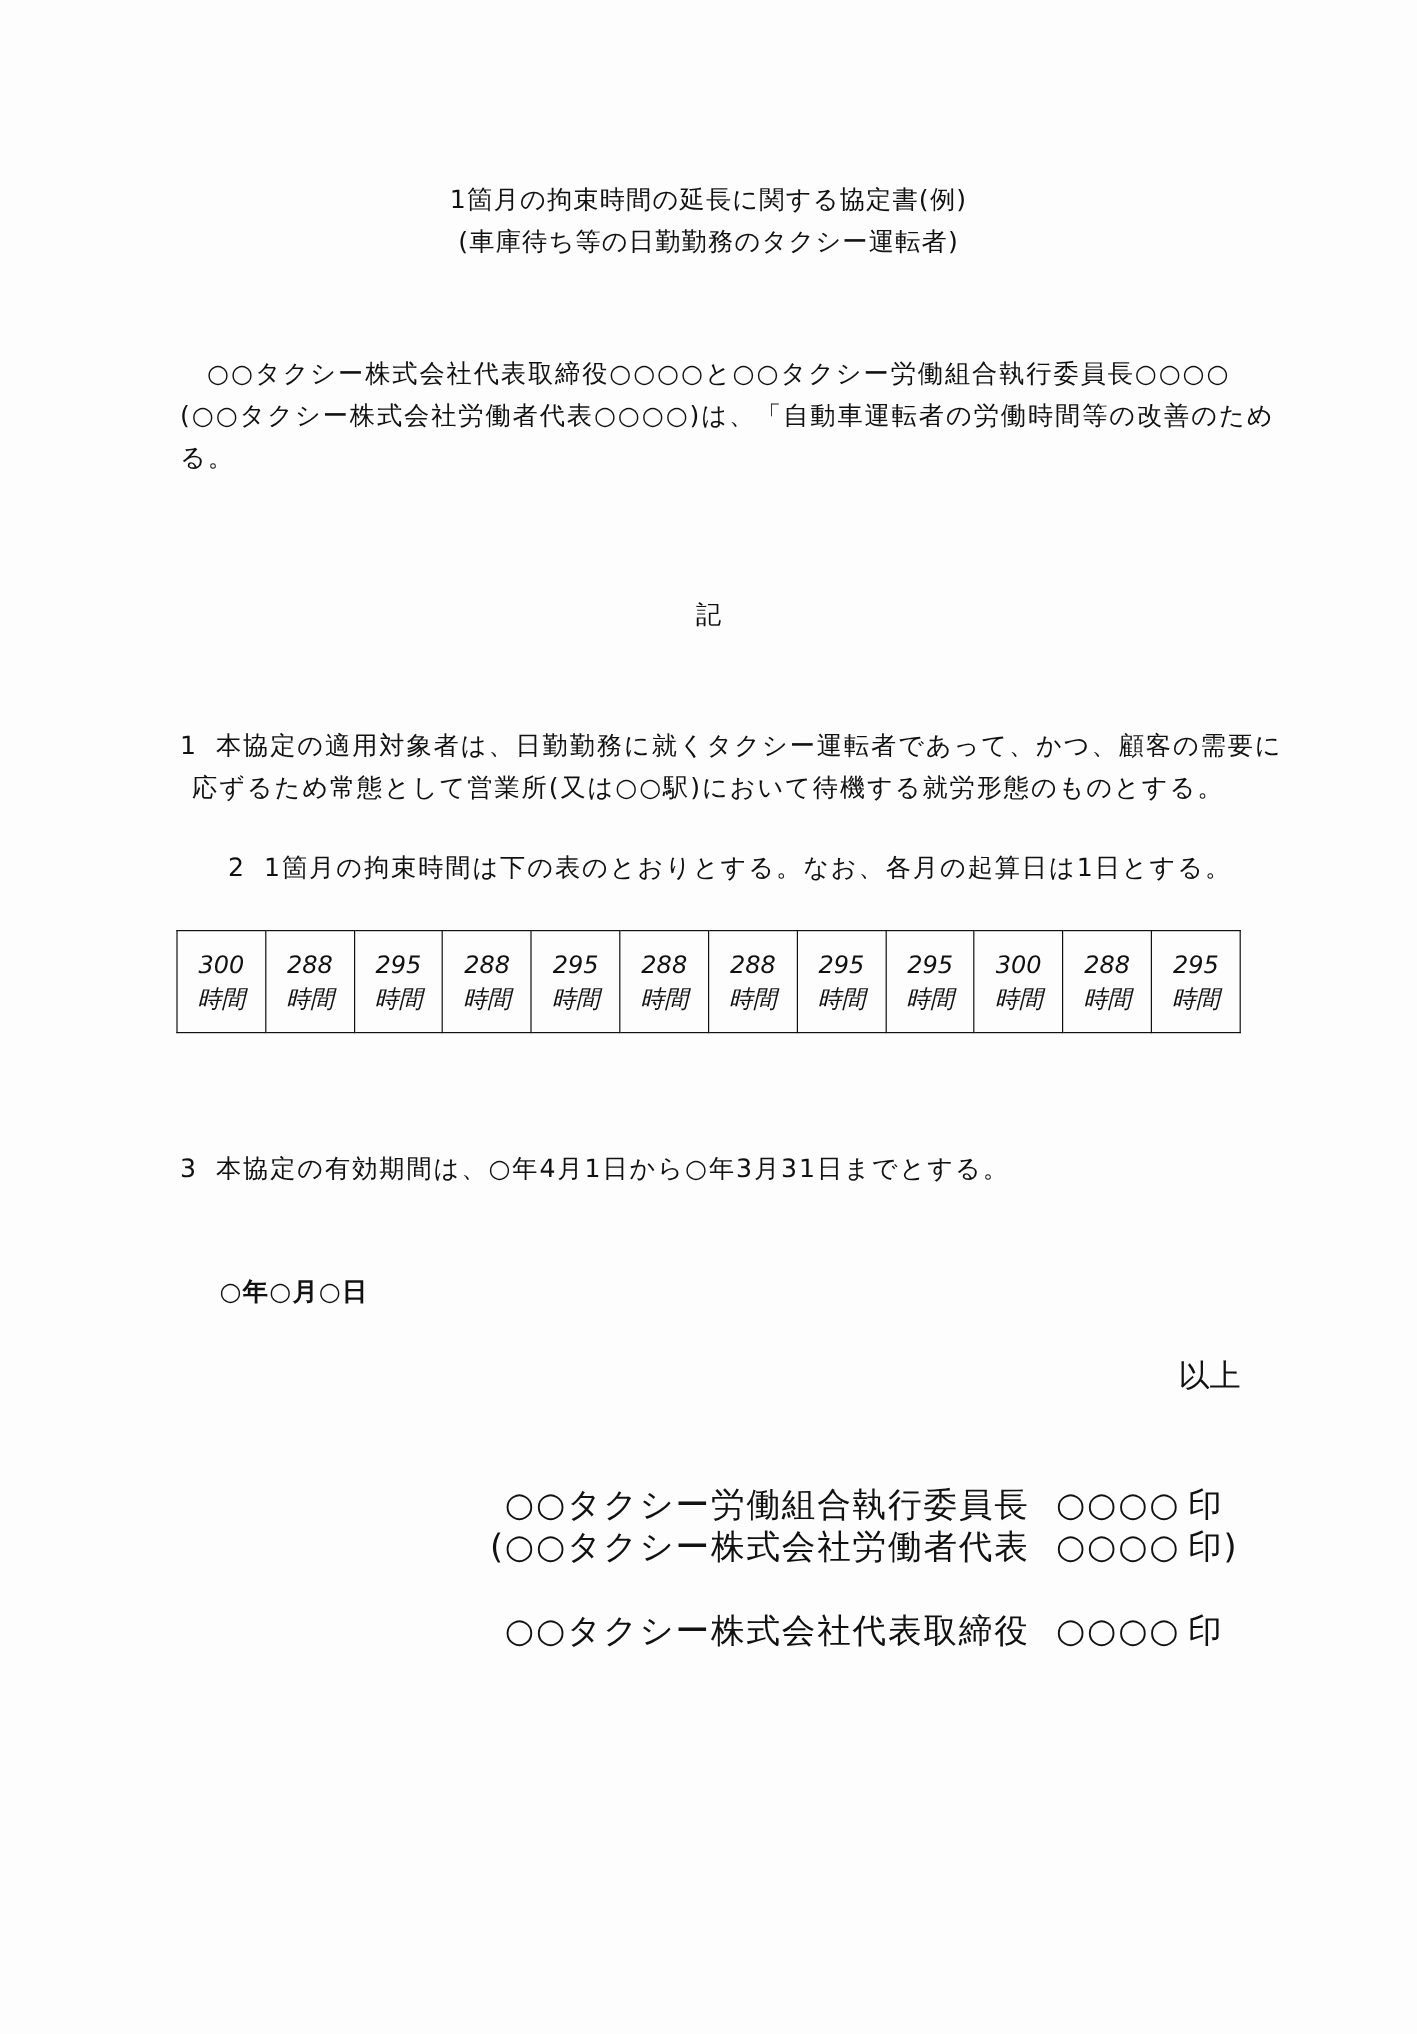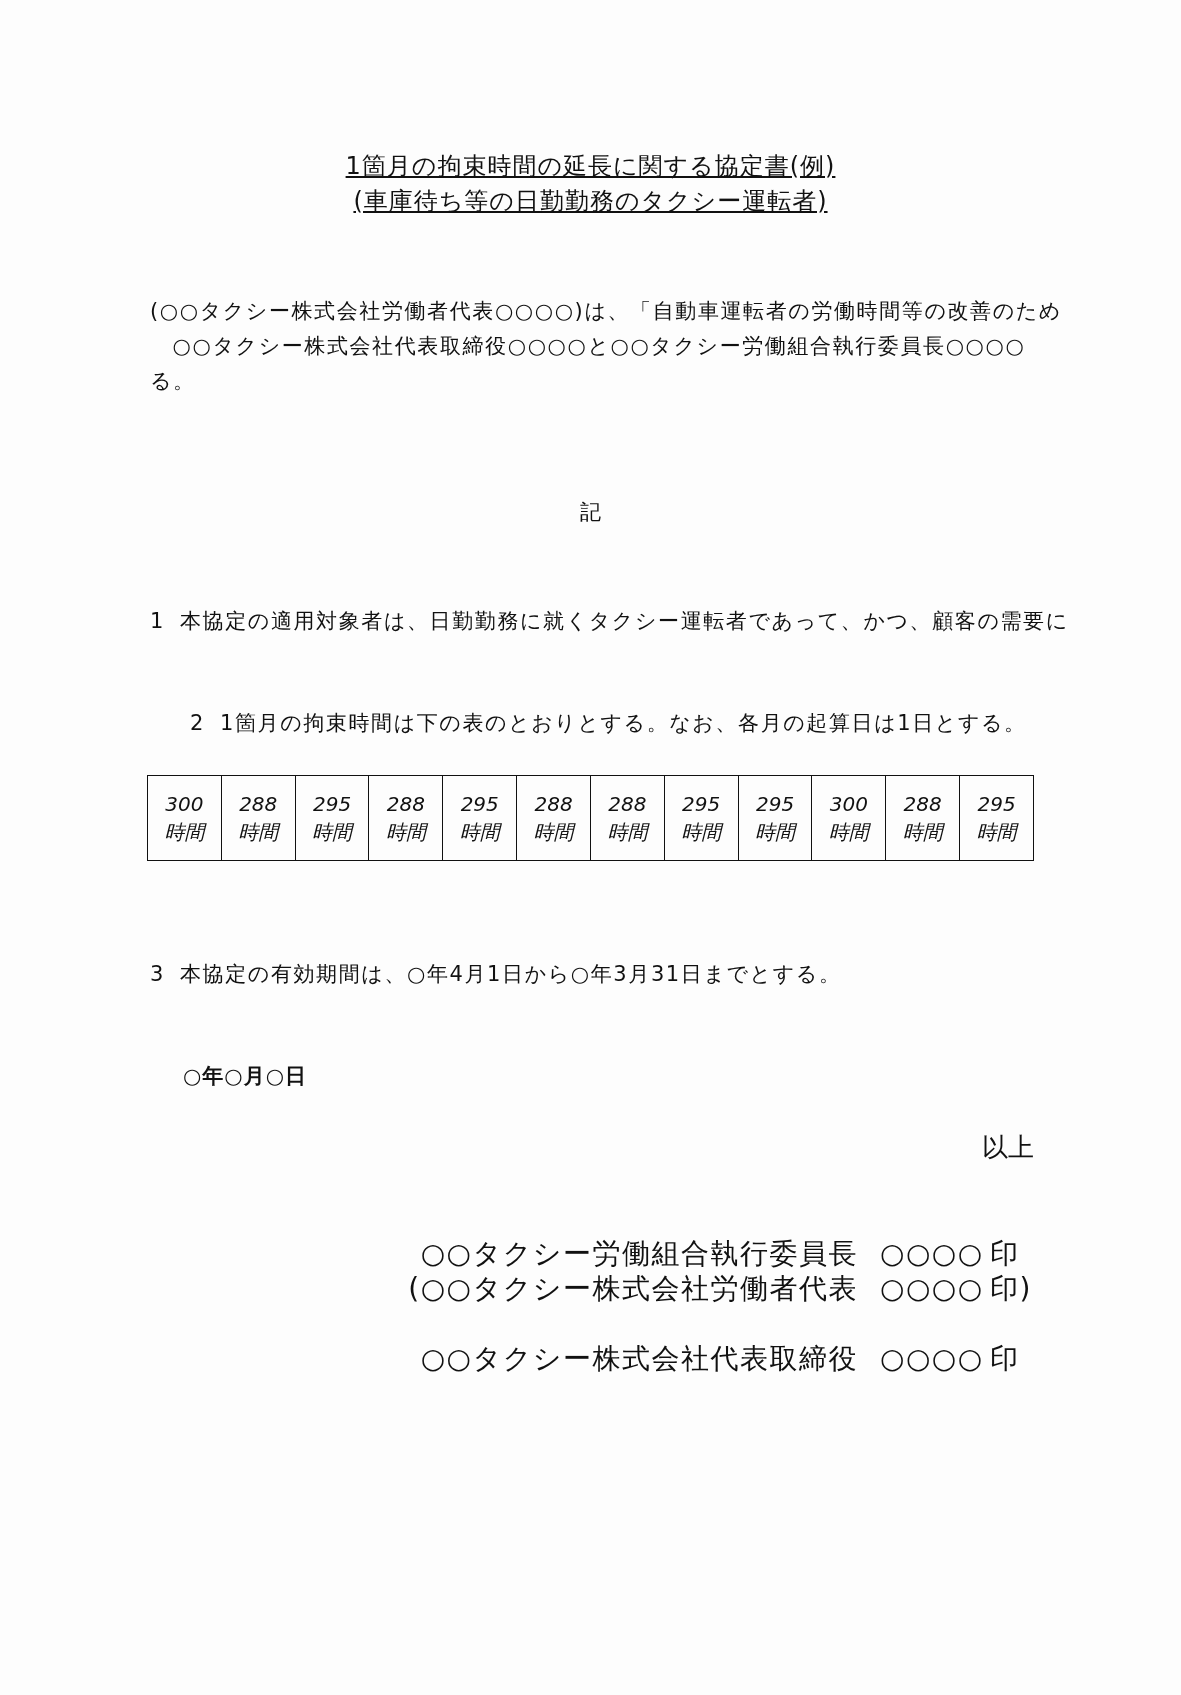--- a/index.html
+++ b/index.html
@@ -15,22 +15,21 @@
       color: #111;
       font-family: "DejaVu Sans", "Liberation Sans", sans-serif;
       font-size: 21px;
       line-height: 1;
     }
     .title-block {
       position: absolute;
       left: 0; width: 1181px;
       top: 154px;
       text-align: center;
-      font-size: 24px;
-      text-decoration: underline;
+      font-size: 21px;
     }
     .title-block div { height: 35px; line-height: 24px; letter-spacing: 1px; }
     .para {
       position: absolute;
       left: 150px;
       top: 294px;
       width: 884px;
       font-size: 21px;
       line-height: 35px;
       letter-spacing: 1.6px;
@@ -98,29 +97,30 @@
   </style>
 </head>
 <body>
 
 <div class="title-block">
   <div>1箇月の拘束時間の延長に関する協定書(例)</div>
   <div>(車庫待ち等の日勤勤務のタクシー運転者)</div>
 </div>
 
 <div class="para">
+  <div>　○○タクシー株式会社代表取締役○○○○と○○タクシー労働組合執行委員長○○○○</div>
   <div>(○○タクシー株式会社労働者代表○○○○)は、「自動車運転者の労働時間等の改善のため</div>
-  <div>　○○タクシー株式会社代表取締役○○○○と○○タクシー労働組合執行委員長○○○○</div>
   <div>る。</div>
 </div>
 
 <div class="kiki">記</div>
 
 <div class="item" style="top:604px;">
   <div><span class="num">1</span><span>本協定の適用対象者は、日勤勤務に就くタクシー運転者であって、かつ、顧客の需要に</span></div>
+  <div class="indent"><span>応ずるため常態として営業所(又は○○駅)において待機する就労形態のものとする。</span></div>
 </div>
 
 <div class="item" style="top:706px;margin-left:40px;">
   <div><span class="num">2</span><span>1箇月の拘束時間は下の表のとおりとする。なお、各月の起算日は1日とする。</span></div>
 </div>
 
 <table class="hours">
   <tbody>
   <tr class="vals">
     <td>

